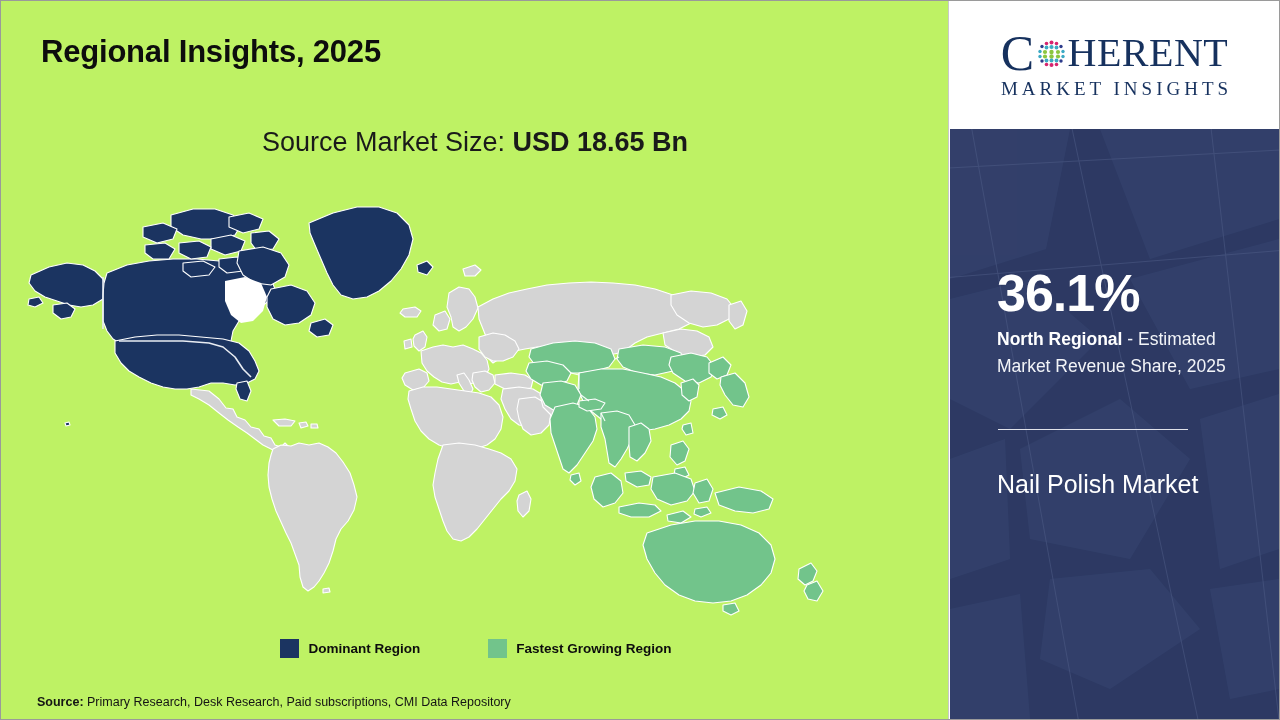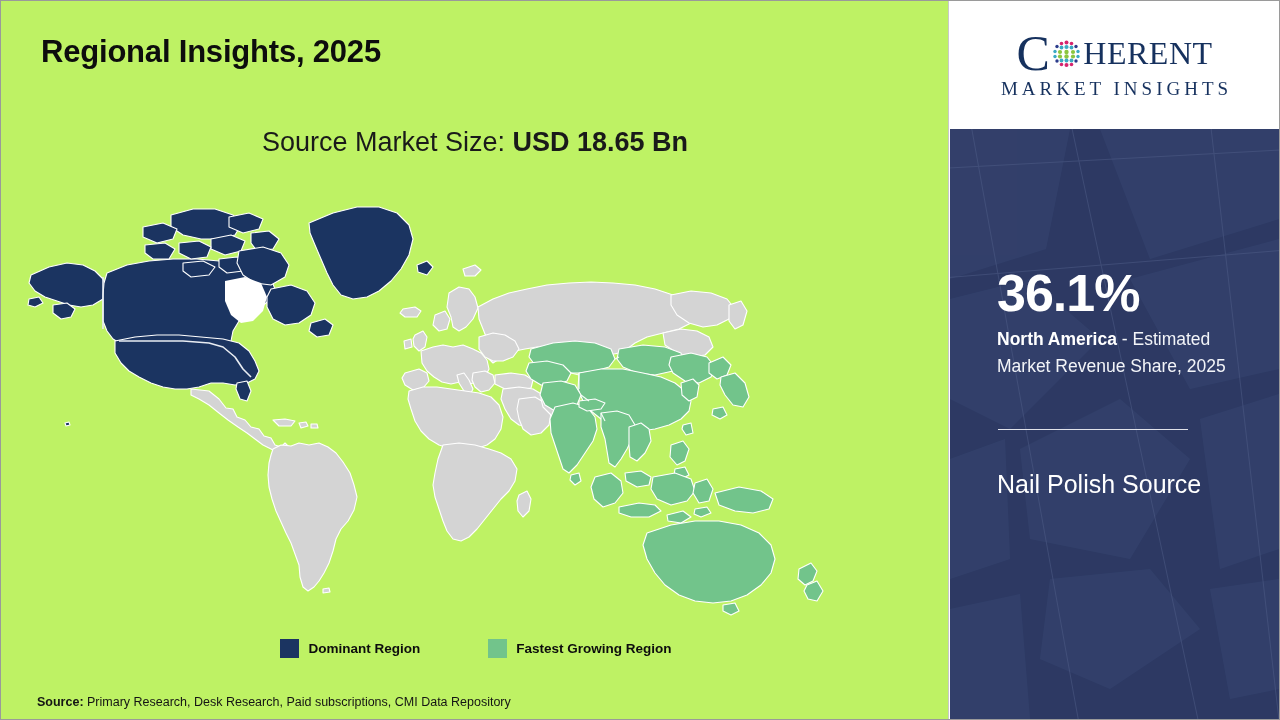--- a/index.html
+++ b/index.html
@@ -135,21 +135,21 @@
   #logo-top {
     display: flex;
     align-items: center;
     justify-content: center;
     gap: 0px;
     line-height: 1;
   }
   .logo-c, .logo-rest {
     font-family: "Liberation Serif", serif;
     color: #16315e;
-    font-size: 32px;
+    font-size: 40px;
     letter-spacing: 0.5px;
   }
   .logo-c { font-size: 50px; }
   #logo-globe {
     width: 31px;
     height: 31px;
     margin: 0 1px 0 1px;
     flex: 0 0 auto;
   }
   #logo-bottom {
@@ -487,20 +487,20 @@
           <path d="M-20 150 L349 120"></path>
           <path d="M120 -10 L250 600"></path>
           <path d="M260 -10 L330 600"></path>
           <path d="M20 -10 L130 600"></path>
         </g>
       </svg>
 
       <div id="stats-content">
         <div id="big-stat">36.1%</div>
         <div id="stat-desc">
-          <span class="bold">North America</span><span> - Estimated Market Revenue Share, 2025</span>
+          <span class="bold">North Regional</span><span> - Estimated Market Revenue Share, 2025</span>
         </div>
         <div id="stat-rule"></div>
-        <div id="market-name">Nail Polish Source</div>
+        <div id="market-name">Nail Polish Market</div>
       </div>
     </div>
   </div>
 </div>
 
 </body></html>

